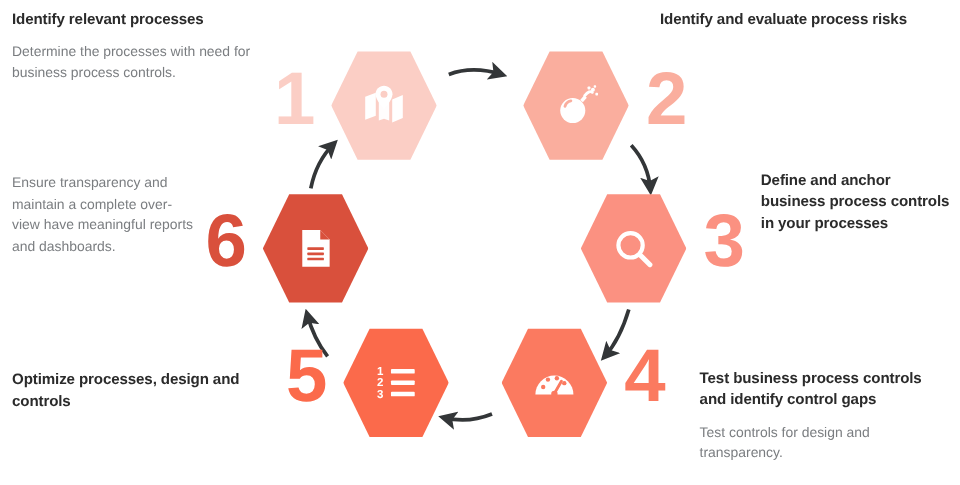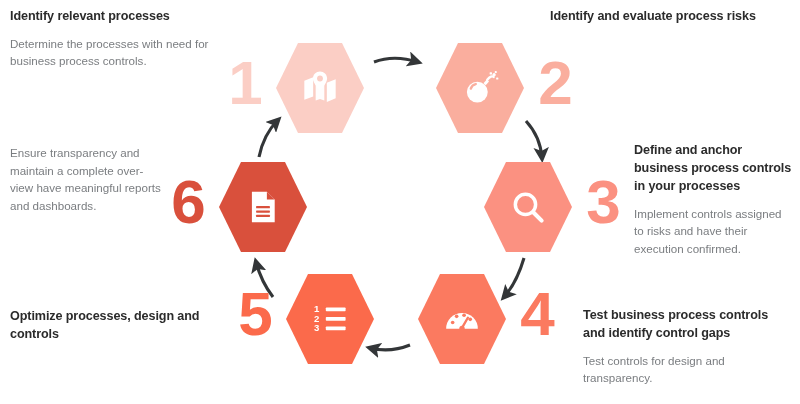--- a/index.html
+++ b/index.html
@@ -119,21 +119,20 @@
     <p class="tb-title">Identify relevant processes</p>
     <p class="tb-body">Determine the processes with need for business process controls.</p>
   </div>
 
   <div class="textblock" id="tb2">
     <p class="tb-title">Identify and evaluate process risks</p>
   </div>
 
   <div class="textblock" id="tb3">
     <p class="tb-title">Define and anchor business process controls in your processes</p>
-    <p class="tb-body">Implement controls assigned to risks and have their execution confirmed.</p>
   </div>
 
   <div class="textblock" id="tb4">
     <p class="tb-title">Test business process controls and identify control gaps</p>
     <p class="tb-body">Test controls for design and transparency.</p>
   </div>
 
   <div class="textblock" id="tb5">
     <p class="tb-title">Optimize processes, design and controls</p>
   </div>

